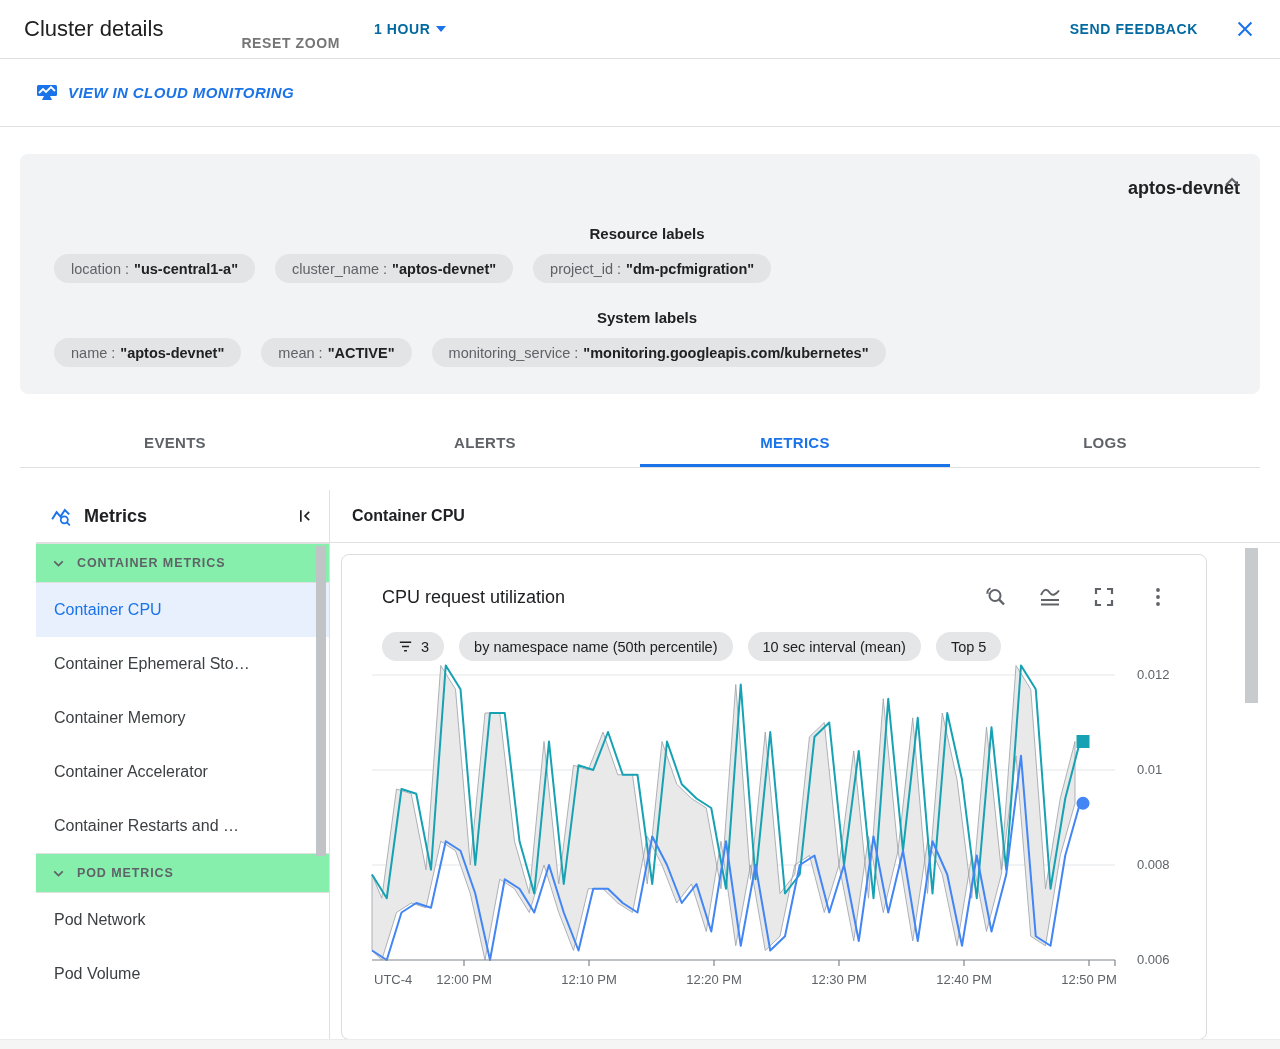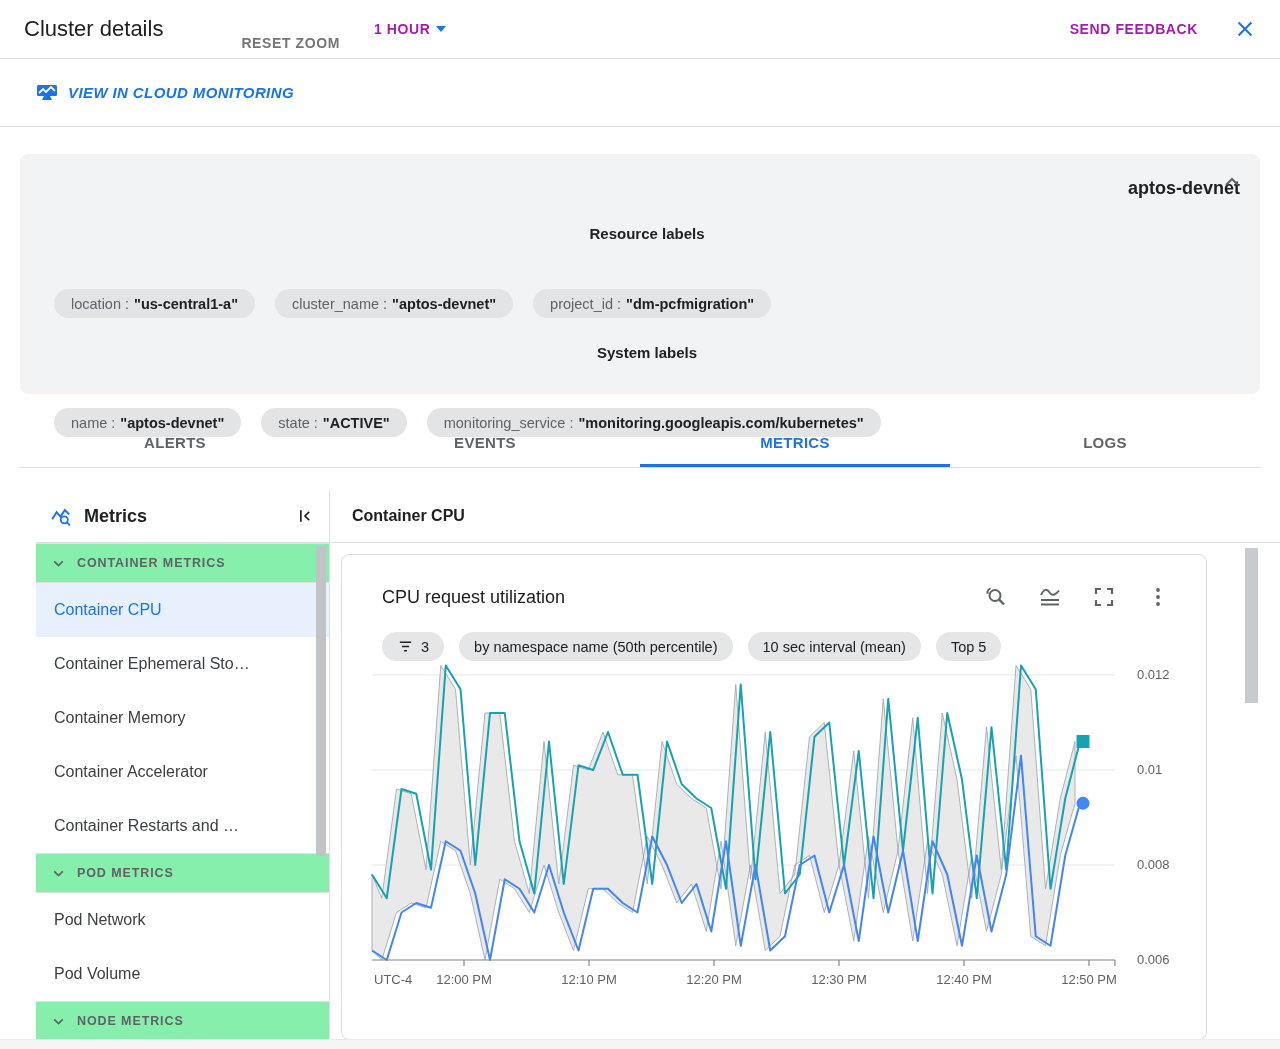--- a/index.html
+++ b/index.html
@@ -5,39 +5,39 @@
   * { box-sizing: border-box; margin: 0; padding: 0; }
   html,body { width:1280px; height:1049px; overflow:hidden; background:#fff;
     font-family:"Liberation Sans", sans-serif; color:#202124; }
 
   
   .app-header { height:59px; border-bottom:1px solid #e0e0e0; display:flex; align-items:center; padding:0 24px; }
   .app-title { font-size:22px; color:#212121; margin-right:78px; }
   .txt-btn { font-size:14px; font-weight:bold; letter-spacing:.6px; cursor:pointer; background:none; border:none;
     font-family:"Liberation Sans", sans-serif; }
   .gray-btn { color:#757575; margin-right:34px;margin-top:27px; }
-  .blue { color:#a21caf;text-align:right; }
+  .blue { color:#0369a1;text-align:right; }
   .time-btn { display:flex; align-items:center; gap:6px; }
   .caret-down { width:0; height:0; border-left:5px solid transparent; border-right:5px solid transparent; border-top:6px solid #1a73e8; }
   .spacer { flex:1; }
   .close-btn { margin-left:36px; cursor:pointer; display:flex; align-items:center; }
 
   
   .monitor-bar { height:68px; border-bottom:1px solid #e0e0e0; display:flex; align-items:center; padding:0 36px; }
   .monitor-link { display:flex; align-items:center; gap:10px; color:#1a73e8; font-size:15px; font-weight:bold;
     letter-spacing:.4px; cursor:pointer;font-style:italic; }
 
   
   .cluster-card { position:relative; margin:27px 20px 0 20px; background:#f1f3f4; border-radius:8px; padding:24px 20px 26px 20px; height:240px; }
   .cluster-name { font-size:18px; font-weight:bold; color:#202124;text-align:right; }
   .collapse-btn { position:absolute; top:16px; right:16px; cursor:pointer; }
   .labels-title { font-size:15px; font-weight:bold; margin:26px 0 12px 14px;text-align:center; }
   .chip-row { display:flex; gap:20px; margin-left:14px; }
   .kv-chip { background:#e2e4e5; border-radius:16px; height:29px; display:flex; align-items:center; padding:0 17px;
-    font-size:14.5px; white-space:nowrap;margin-top:35px; }
+    font-size:14.5px; white-space:nowrap; }
   .kv-chip .k { color:#5f6368; }
   .kv-chip .v { color:#202124; font-weight:bold; margin-left:5px; }
   .kv-chip .colon { color:#5f6368; margin-left:4px; }
 
   
   .tabs { display:flex; margin:26px 20px 0 20px; border-bottom:1px solid #e0e0e0; }
   .tab { flex:1; text-align:center; padding:14px 0 13px 0; font-size:15px; font-weight:bold; letter-spacing:.3px;
     color:#5f6368; cursor:pointer; border-bottom:3px solid transparent; }
   .tab.active { color:#1a73e8; border-bottom-color:#1a73e8; }
 
@@ -135,35 +135,35 @@
   </div>
 
   <div class="labels-title">System labels</div>
   <div class="chip-row">
     <div class="kv-chip">
       <span class="k">name</span>
         <span class="colon">:</span>
       <span class="v">"aptos-devnet"</span>
     </div>
     <div class="kv-chip">
-      <span class="k">state</span>
+      <span class="k">mean</span>
         <span class="colon">:</span>
       <span class="v">"ACTIVE"</span>
     </div>
     <div class="kv-chip">
       <span class="k">monitoring_service</span>
         <span class="colon">:</span>
       <span class="v">"monitoring.googleapis.com/kubernetes"</span>
     </div>
   </div>
 </div>
 
 <div class="tabs">
+  <div class="tab">EVENTS</div>
   <div class="tab">ALERTS</div>
-  <div class="tab">EVENTS</div>
   <div class="tab active">METRICS</div>
   <div class="tab">LOGS</div>
 </div>
 
 <div class="content">
 
   <div class="sidebar">
     <div class="sidebar-header">
       <svg width="22" height="22" viewBox="0 0 20 20">
         <path d="M2 13 L6 6.5 L9.5 10.5 L13.5 4.5 L17.5 8.5" stroke="#1a73e8" stroke-width="1.8" fill="none"></path>
@@ -194,26 +194,20 @@
 
       <div class="section-hdr">
         <svg width="17" height="17" viewBox="0 0 24 24">
           <path d="M6 9 L12 15 L18 9" stroke="#5f6368" stroke-width="2.4" fill="none"></path>
         </svg>
         <span>POD METRICS</span>
       </div>
       <div class="metric-item">Pod Network</div>
       <div class="metric-item">Pod Volume</div>
 
-      <div class="section-hdr">
-        <svg width="17" height="17" viewBox="0 0 24 24">
-          <path d="M6 9 L12 15 L18 9" stroke="#5f6368" stroke-width="2.4" fill="none"></path>
-        </svg>
-        <span>NODE METRICS</span>
-      </div>
     </div>
     <div class="sb-scrollbar"></div>
   </div>
 
   <div class="main-panel">
     <div class="main-header">Container CPU</div>
 
     <div class="chart-card">
       <div class="chart-head">
         <div class="chart-title">CPU request utilization</div>

